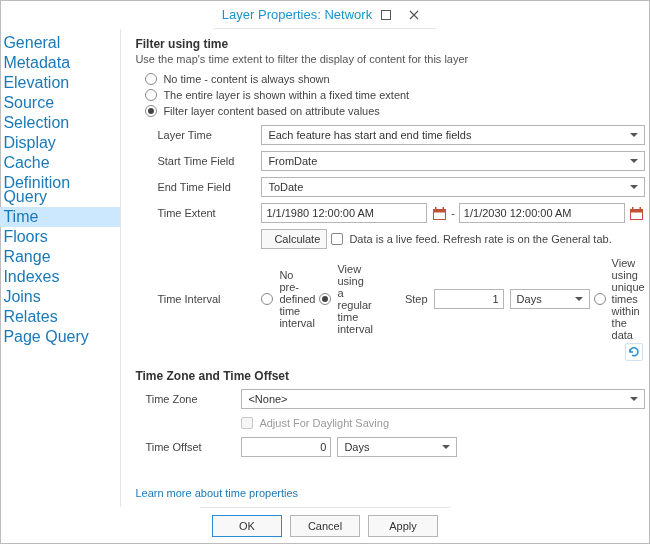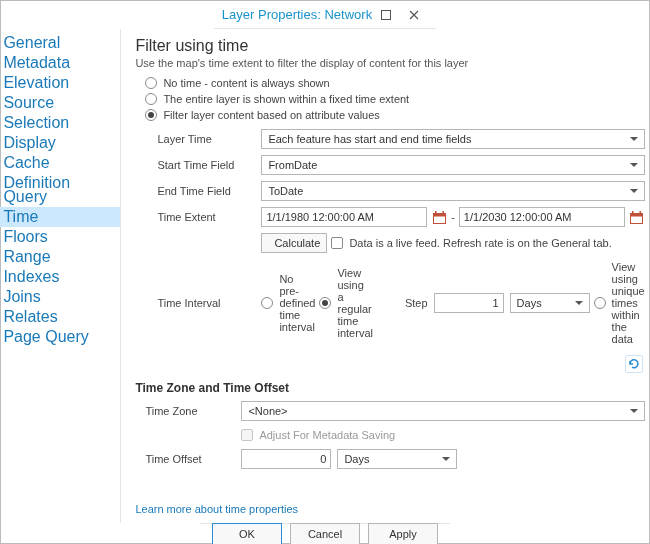--- a/index.html
+++ b/index.html
@@ -6,29 +6,29 @@
   html, body { margin:0; padding:0; font-family: "Segoe UI", Arial, sans-serif; font-size:11px; color:#444; }
   .window { width:650px; height:544px; border:1px solid #bcbcbc; background:#fff; display:flex; flex-direction:column;align-items:center; }
   .titlebar { height:28px; display:flex; align-items:center; padding:0 8px; border-bottom:1px solid #e4e4e4; color:#1a93cc; font-size:13px; }
   .titlebar .spacer { flex:1; }
   .tb-icon { width:28px; height:20px; display:flex; align-items:center; justify-content:center; color:#555; }
   .body { flex:1; display:flex; overflow:hidden; }
   .sidebar { width:130px; border-right:1px solid #e4e4e4; padding:4px 0; overflow:auto; }
   .sidebar-item { padding:3px 12px; color:#1a79b8; cursor:default; font-size:16px; line-height:14px; }
   .sidebar-item.selected { background:#cce8ff; color:#1a79b8; }
   .content { flex:1; padding:8px 14px 4px 14px; display:flex; flex-direction:column; overflow:hidden; }
-  h1.sec { margin:0 0 2px 0; font-weight:400; font-size:16px; color:#333; }
+  h1.sec { margin:0 0 2px 0; font-weight:700; font-size:12px; color:#333; }
   .sub { font-size:11px; color:#555; margin-bottom:6px; }
   .radio-row, .check-row { display:flex; align-items:center; gap:6px; padding:2px 0 2px 10px; font-size:11px; color:#444; }
   .radio, .check { width:12px; height:12px; border:1px solid #888; border-radius:50%; position:relative; flex:0 0 12px; background:#fff; }
   .check { border-radius:2px; }
   .radio.checked::after { content:""; position:absolute; width:6px; height:6px; background:#444; border-radius:50%; left:2px; top:2px; }
   .muted { color:#9a9a9a; }
   .check.muted { border-color:#c7c7c7; background:#f5f5f5; }
-  .form { margin:6px 0 8px 22px; display:grid; grid-template-columns:96px 1fr; row-gap:6px; column-gap:8px; align-items:center; }
+  .form { margin:6px 0 0 22px; display:grid; grid-template-columns:96px 1fr; row-gap:6px; column-gap:8px; align-items:center; }
   .lbl { font-size:11px; color:#444; }
   .fld { display:flex; align-items:center; gap:6px; }
   .dd, .txt, .btn { border:1px solid #b5b5b5; background:#fff; font-family:inherit; font-size:11px; color:#333; height:20px; padding:2px 6px; }
   .dd { position:relative; width:100%; padding-right:18px; display:flex; align-items:center; }
   .dd::after { content:""; position:absolute; right:6px; top:7px; border:4px solid transparent; border-top-color:#555; }
   .txt { padding:2px 4px; }
   .btn { padding:2px 12px; background:#f8f8f8; cursor:default; }
   .cal { width:16px; height:16px; display:inline-flex; align-items:center; justify-content:center; }
   .extent { display:flex; align-items:center; gap:4px; width:100%; }
   .extent .txt { flex:1; min-width:0; }
@@ -36,21 +36,21 @@
   .step-row { display:flex; align-items:center; gap:6px; margin-left:28px; }
   .step-row .txt { width:70px; text-align:right; }
   .step-row .dd { width:80px; }
   .refresh { align-self:flex-end; width:18px; height:18px; border:1px solid #cfe3f5; display:flex; align-items:center; justify-content:center; border-radius:2px; margin-right:2px; }
   h2.sec2 { margin:8px 0 6px 0; font-weight:600; font-size:12px; color:#333; }
   .tz-grid { margin-left:10px; display:grid; grid-template-columns:86px 1fr; row-gap:6px; column-gap:10px; align-items:center; }
   .offset-row { display:flex; align-items:center; gap:6px; }
   .offset-row .txt { width:90px; text-align:right; }
   .offset-row .dd { width:120px; }
   .link { color:#1a79b8; margin-top:auto; padding:6px 0 4px 0; font-size:11px; }
-  .footer { height:20px; border-top:1px solid #e4e4e4; display:flex; align-items:center; justify-content:flex-end; gap:8px; padding:0 12px; }
+  .footer { height:36px; border-top:1px solid #e4e4e4; display:flex; align-items:center; justify-content:flex-end; gap:8px; padding:0 12px; }
   .footer .btn { width:70px; text-align:center; height:22px; }
   .footer .btn.primary { border-color:#2a8dd4; }
   svg { display:block; }
 </style>
 </head>
 <body>
 
 <div class="window">
   <div class="titlebar">
     <span>Layer Properties: Network</span>
@@ -185,21 +185,21 @@
       <h2 class="sec2">Time Zone and Time Offset</h2>
       <div class="tz-grid">
         <div class="lbl">Time Zone</div>
         <div class="dd">
             <span>&lt;None&gt;</span>
           </div>
 
         <div></div>
         <div class="check-row" style="padding-left:0">
           <span class="check muted"></span>
-          <span class="muted">Adjust For Metadata Saving</span>
+          <span class="muted">Adjust For Daylight Saving</span>
         </div>
 
         <div class="lbl">Time Offset</div>
         <div class="offset-row">
           <input class="txt" value="0" style="">
           <div class="dd">
               <span>Days</span>
             </div>
         </div>
       </div>

